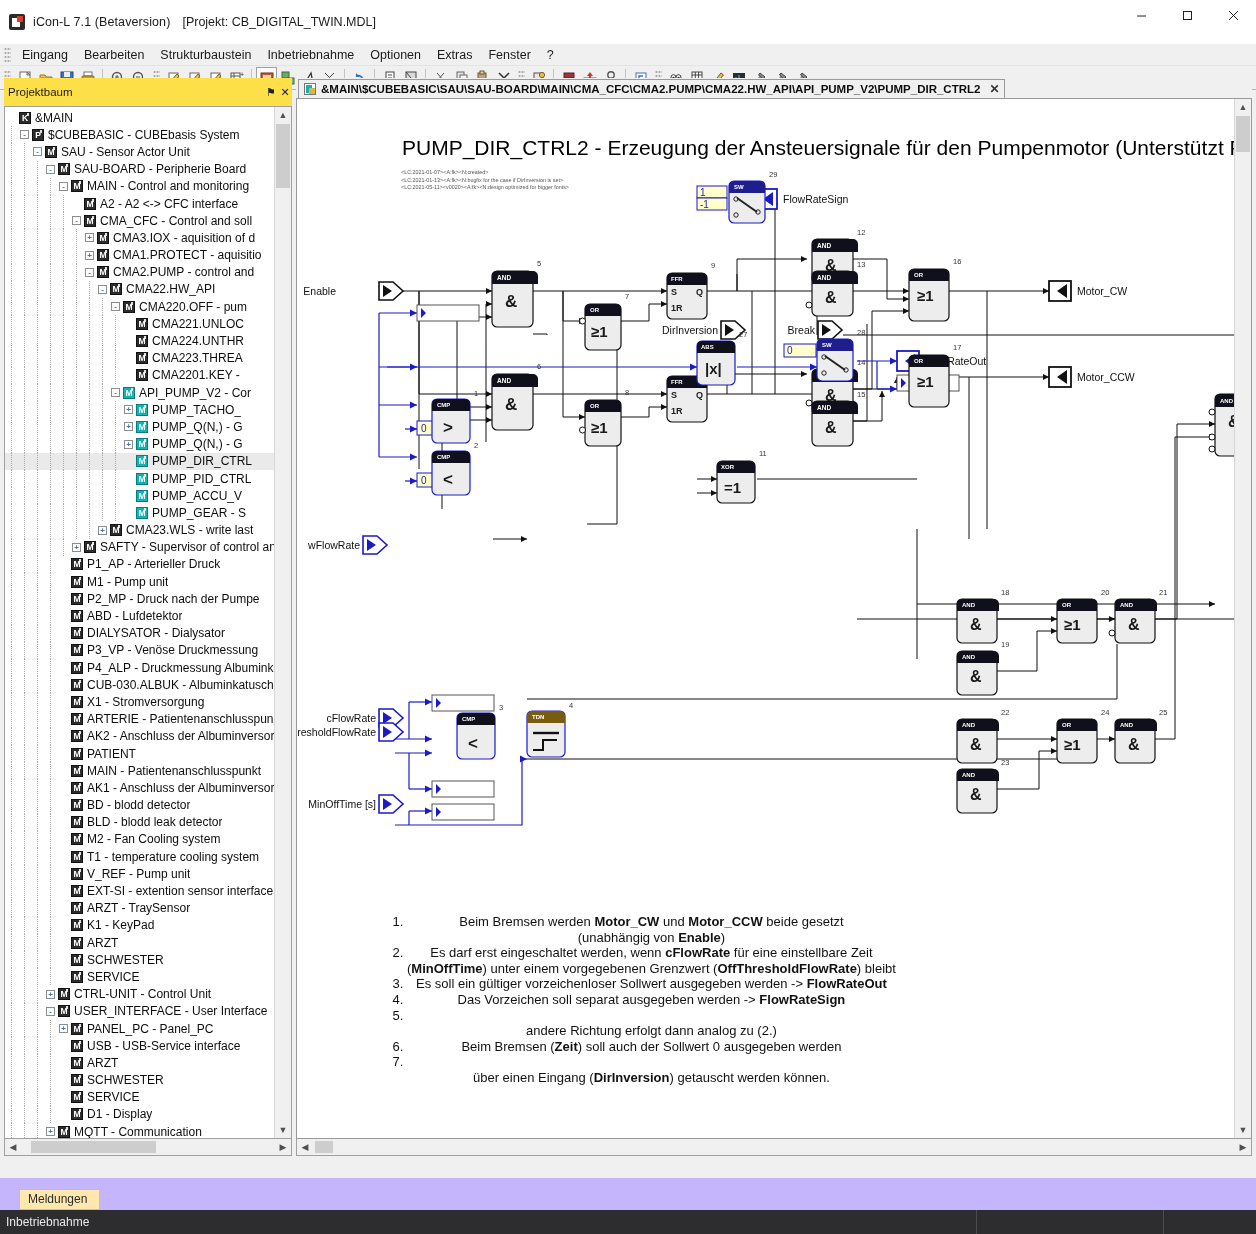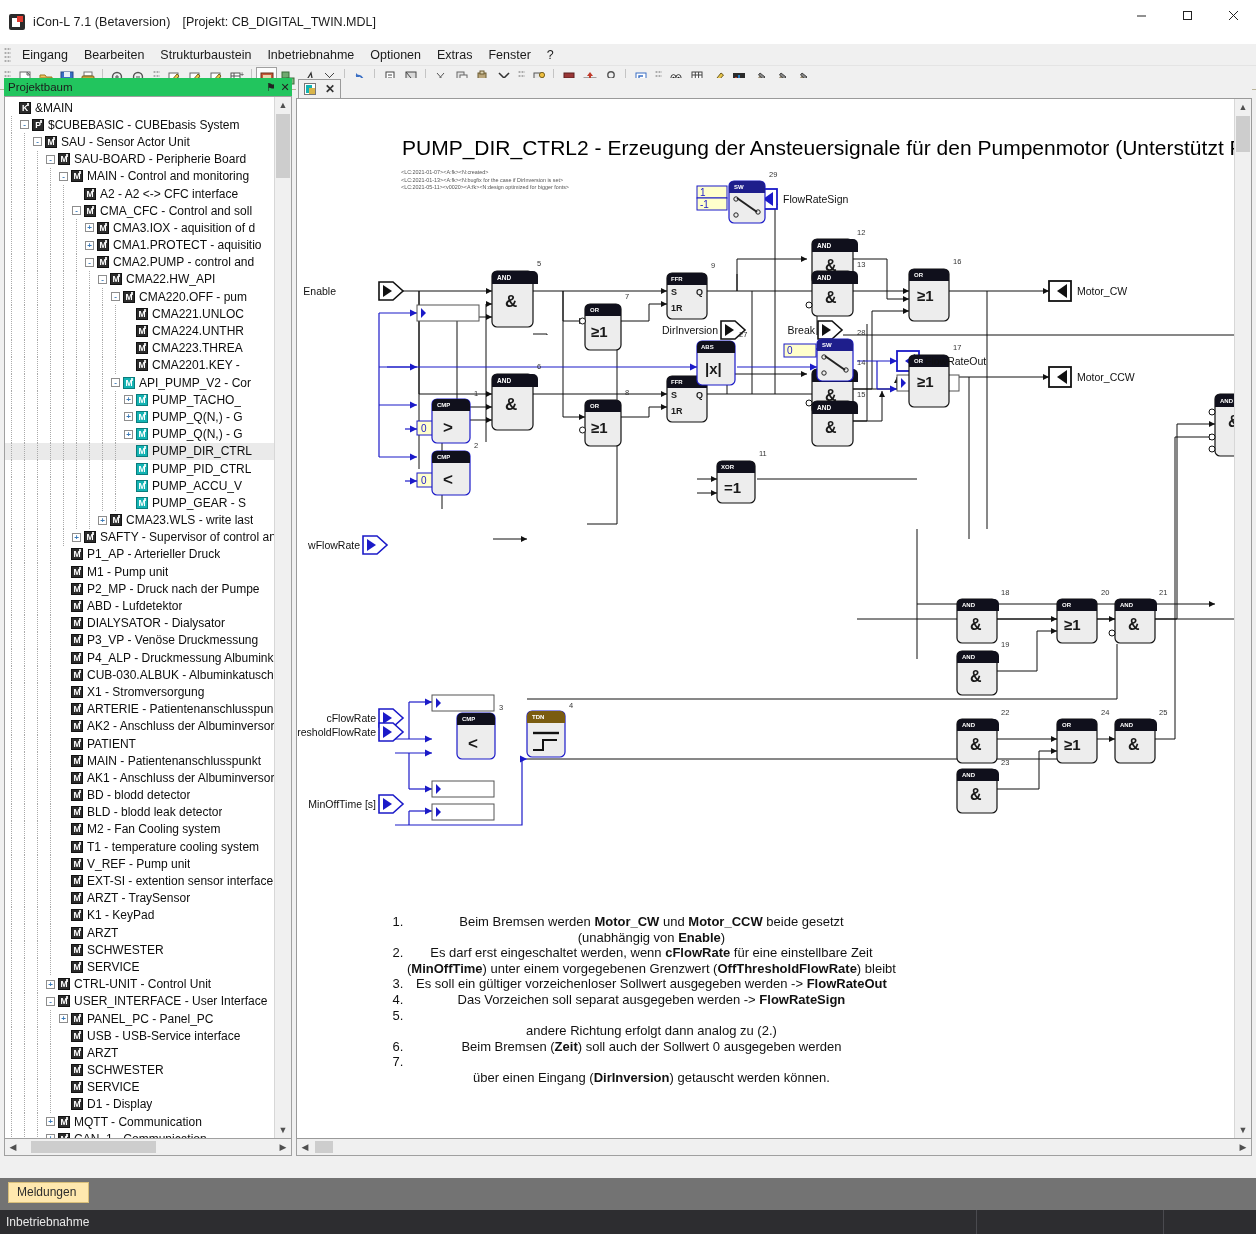--- a/index.html
+++ b/index.html
@@ -57,21 +57,21 @@
 
   
   #workarea{ position:absolute; left:0; top:78px; right:0; bottom:56px; }
 
   
   #leftpanel{
     position:absolute;left:4px;top:0;width:288px;bottom:22px;
     background:#f0f0f0;display:flex;flex-direction:column;
   }
   #lp-header{
-    height:18px;display:flex;align-items:center;background:#22c55e;
+    height:28px;display:flex;align-items:center;background:#fde047;
     font-size:11.5px;color:#1b1b1b;padding-left:4px;
   }
   #lp-header .sp{flex:1;}
   .lp-hbtn{width:14px;height:14px;display:flex;align-items:center;justify-content:center;
            font-size:11px;color:#222;cursor:default;}
   #treebox{
     flex:1;background:#ffffff;border:1px solid #a0a0a0;margin:0 0 0 0;
     position:relative;overflow:hidden;
   }
   #treeinner{position:absolute;left:0;top:0;right:17px;bottom:0;overflow:hidden;padding-top:2px;}
@@ -131,22 +131,22 @@
   #diagram{position:absolute;left:0;top:0;}
 
   
   #notes{position:absolute;left:88px;top:815px;font-size:13px;color:#111;line-height:15.6px;}
   #notes ol{margin:0;padding-left:22px;text-align:center;}
   #notes li{margin:0;padding:0;}
   #notes b{font-weight:bold;}
 
   
   #msgbar{
-    position:absolute;left:0;right:0;bottom:24px;height:32px;background:#737373;
-    display:flex;align-items:flex-start;
+    position:absolute;left:0;right:0;bottom:24px;height:32px;background:#c4b5fd;
+    display:flex;align-items:flex-end;padding-left:11px;
   }
   #msgtab{
     margin-left:8px;margin-top:4px;background:#ffe8ae;border:1px solid #d9bf7a;
     padding:2px 12px 3px 8px;font-size:12px;color:#2c2c2c;cursor:default;
   }
   #statusbar{
     position:absolute;left:0;right:0;bottom:0;height:24px;background:#2d2d30;
     color:#e8e8e8;font-size:12px;display:flex;align-items:center;padding-left:6px;
   }
   #statusbar .seg{border-left:1px solid #4a4a4f;height:24px;}
@@ -1101,20 +1101,21 @@
       <div class="arrow">◀</div>
       <div class="thumb"></div>
       <div class="arrow" style="position:absolute;right:0;">▶</div>
     </div>
   </div>
 
   <div id="rightpanel">
     <div id="tabstrip">
       <div class="doctab">
         <span class="tabicon"></span>
+        <span>&amp;MAIN\$CUBEBASIC\SAU\SAU-BOARD\MAIN\CMA_CFC\CMA2.PUMP\CMA22.HW_API\API_PUMP_V2\PUMP_DIR_CTRL2</span>
         <span class="tabclose">✕</span>
       </div>
     </div>
 
     <div id="canvasframe">
       <div id="canvas">
         <div id="canvas-inner">
 
           <div id="doc-title">PUMP_DIR_CTRL2 - Erzeugung der Ansteuersignale für den Pumpenmotor (Unterstützt Förderumkehr</div>
           <div id="doc-meta">

